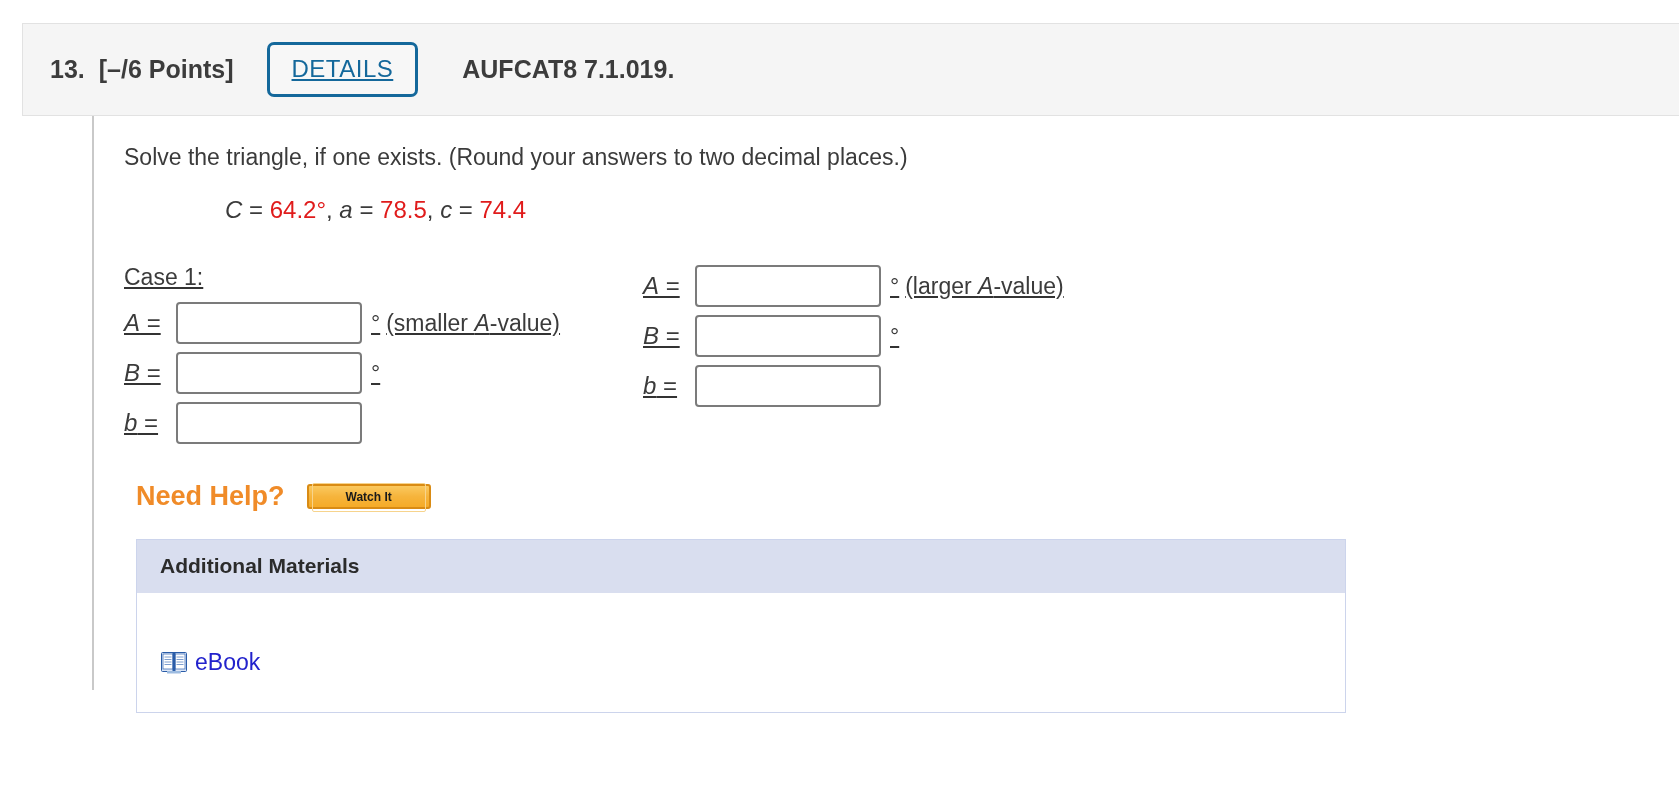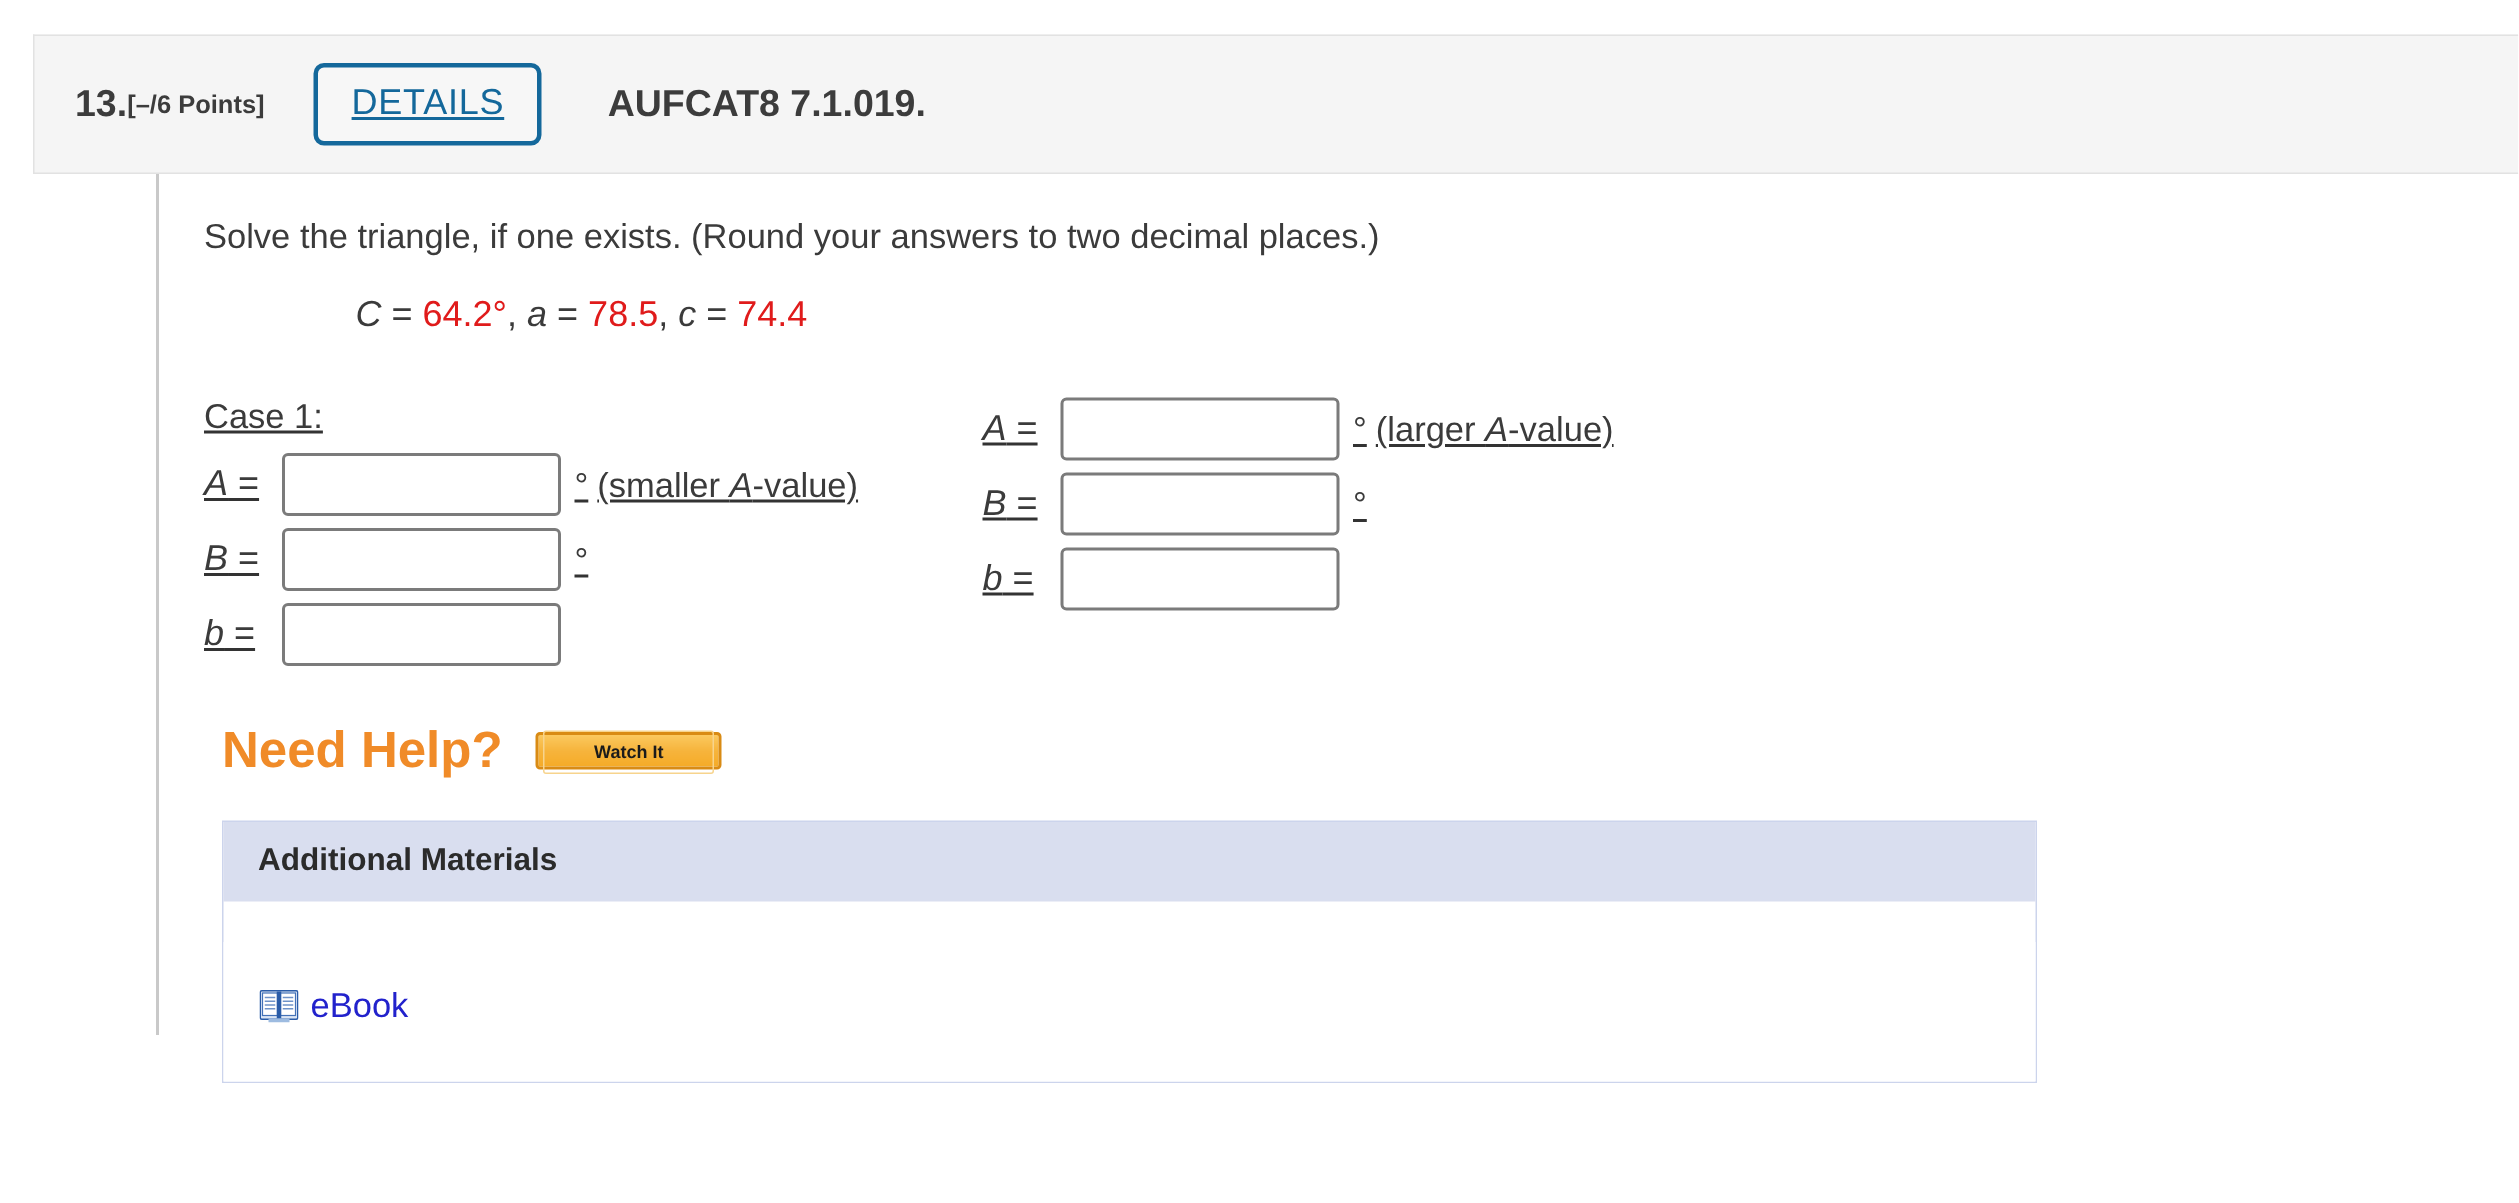--- a/index.html
+++ b/index.html
@@ -34,23 +34,24 @@
     padding-left: 27px;
   }
   .q-number {
     font-size: 25px;
     font-weight: bold;
     color: #3c3c3c;
     letter-spacing: 0px;
     white-space: nowrap;
   }
   .q-points {
-    font-size: 17px;
+    font-size: 25px;
     font-weight: bold;
     color: #3c3c3c;
+    margin-left: 14px;
     white-space: nowrap;
   }
   .details-btn {
     margin-left: 33px;
     border: 3px solid #14689b;
     border-radius: 7px;
     background: #f7f7f7;
     color: #14689b;
     font-size: 24px;
     font-weight: 500;
@@ -65,21 +66,21 @@
     font-size: 25px;
     font-weight: bold;
     color: #3c3c3c;
     margin-left: 44px;
     white-space: nowrap;
   }
 
   
   .q-body {
     position: absolute;
-    left: 104px;
+    left: 92px;
     top: 116px;
     width: 1575px;
     height: 574px;
     border-left: 2px solid #c9c9c9;
   }
   .q-content {
     padding: 26px 0 0 30px;
   }
 
   .prompt {
@@ -155,21 +156,21 @@
   .hint i { font-style: italic; }
 
   
   .need-help-row {
     display: flex;
     align-items: center;
     margin-top: 30px;
     margin-left: 12px;
   }
   .need-help-label {
-    font-size: 34px;
+    font-size: 27px;
     font-weight: bold;
     color: #f08b28;
     white-space: nowrap;
   }
   .watch-it-btn {
     margin-left: 22px;
     background: linear-gradient(to bottom, #fbc95f 0%, #f6b43c 50%, #f5ab28 100%);
     border: 2px solid #d98b14;
     border-radius: 3px;
     padding: 3px;

